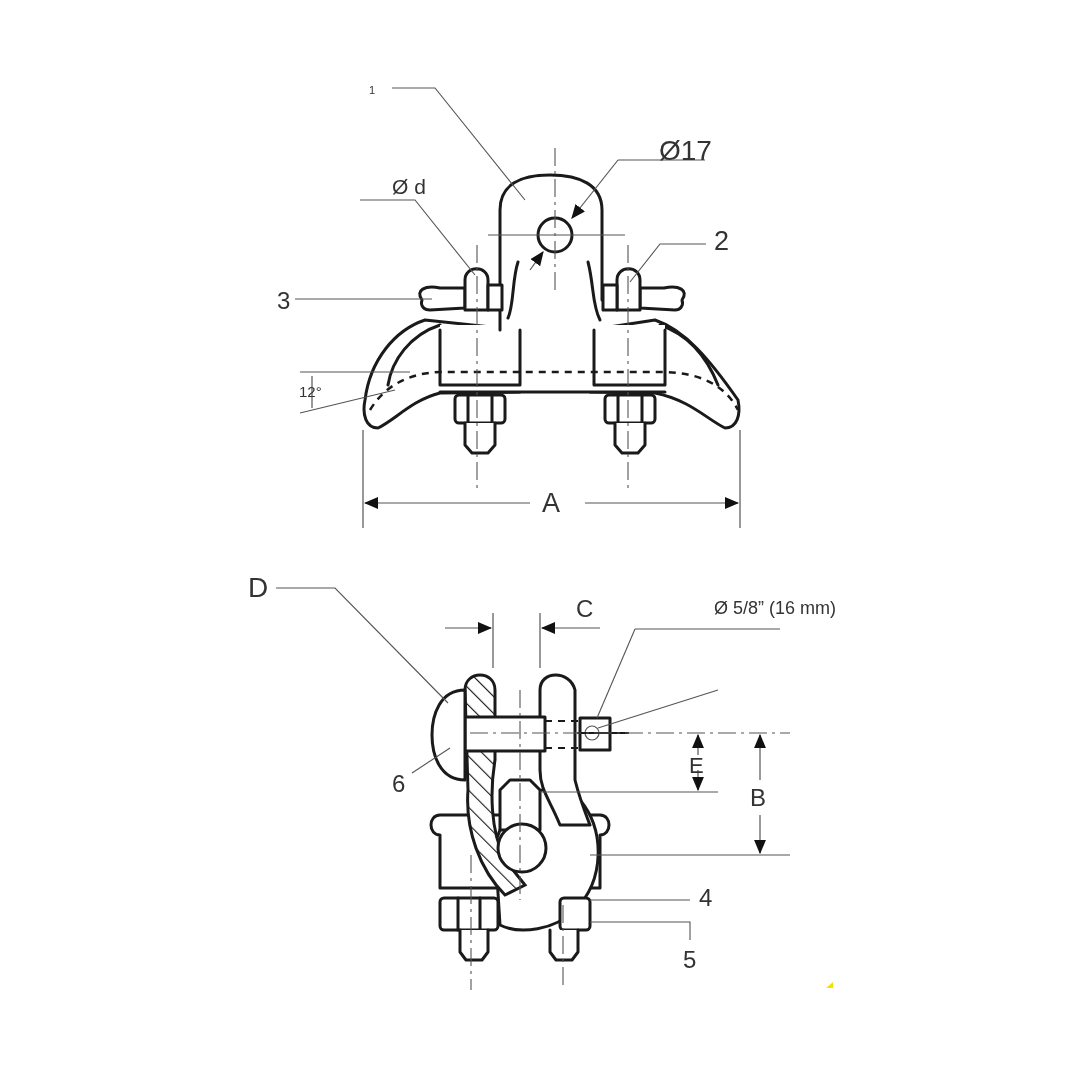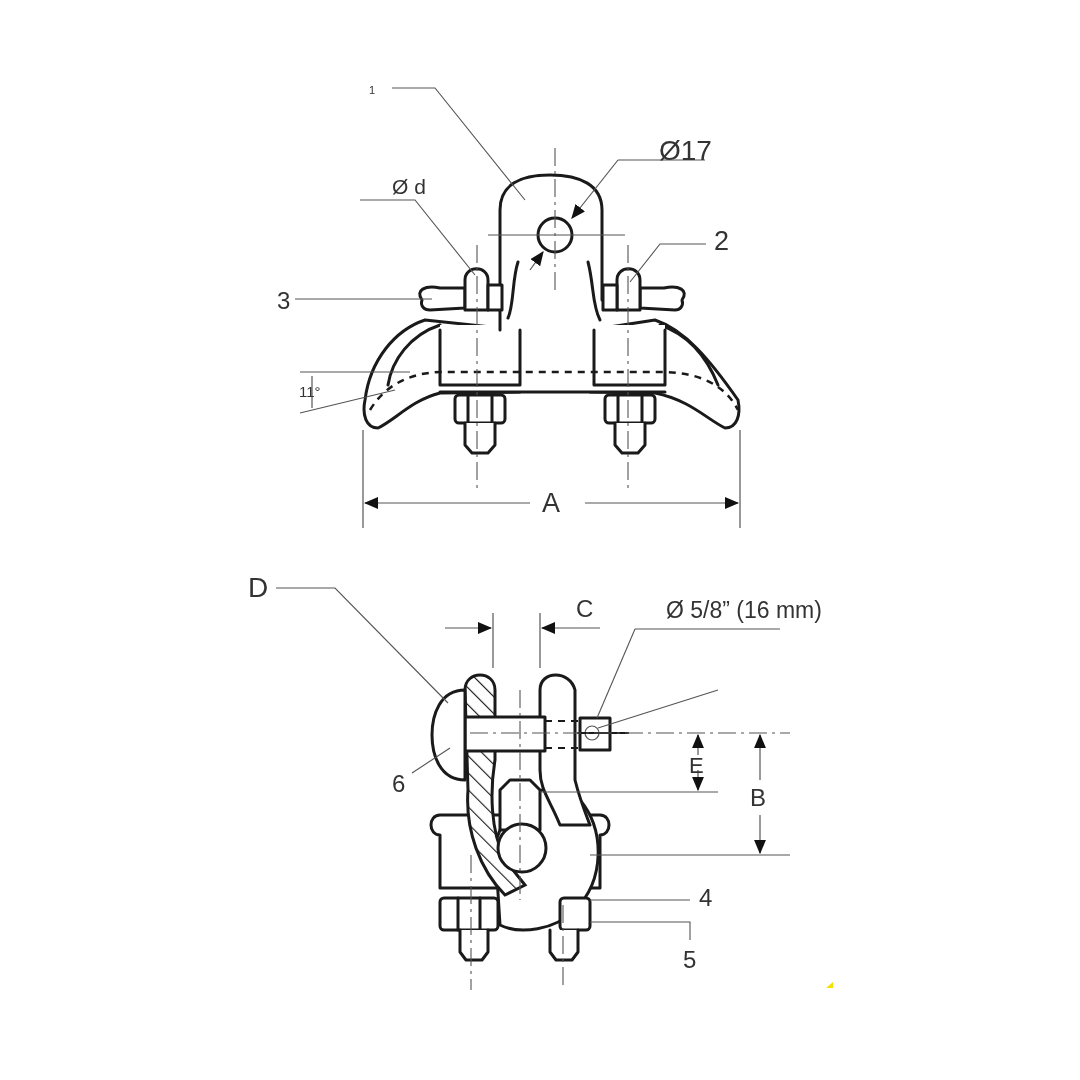--- a/index.html
+++ b/index.html
@@ -151,23 +151,23 @@
   </g>
 
   <path d="M826,988 L833,982 L833,988 Z" fill="#f3e200"></path>
 </svg>
 
 <span class="lbl" style="left:369px;top:85px;font-size:11px;">1</span>
 <span class="lbl" style="left:659px;top:137px;font-size:28px;">Ø17</span>
 <span class="lbl" style="left:357px;top:176px;font-size:21px;margin-left:35px;">Ø d</span>
 <span class="lbl" style="left:714px;top:228px;font-size:27px;">2</span>
 <span class="lbl" style="left:277px;top:289px;font-size:24px;">3</span>
-<span class="lbl" style="left:299px;top:384px;font-size:15px;">11°</span>
+<span class="lbl" style="left:299px;top:384px;font-size:15px;">12°</span>
 <span class="lbl" style="left:542px;top:490px;font-size:27px;">A</span>
 
 <span class="lbl" style="left:248px;top:574px;font-size:28px;">D</span>
 <span class="lbl" style="left:576px;top:597px;font-size:24px;">C</span>
-<span class="lbl" style="left:666px;top:599px;font-size:23px;text-align:center;">Ø 5/8” (16 mm)</span>
+<span class="lbl" style="left:714px;top:599px;font-size:18px;text-align:center;">Ø 5/8” (16 mm)</span>
 <span class="lbl" style="left:689px;top:755px;font-size:22px;">E</span>
 <span class="lbl" style="left:750px;top:786px;font-size:24px;">B</span>
 <span class="lbl" style="left:392px;top:772px;font-size:24px;">6</span>
 <span class="lbl" style="left:699px;top:886px;font-size:24px;">4</span>
 <span class="lbl" style="left:683px;top:948px;font-size:24px;">5</span>
 
 </body></html>

